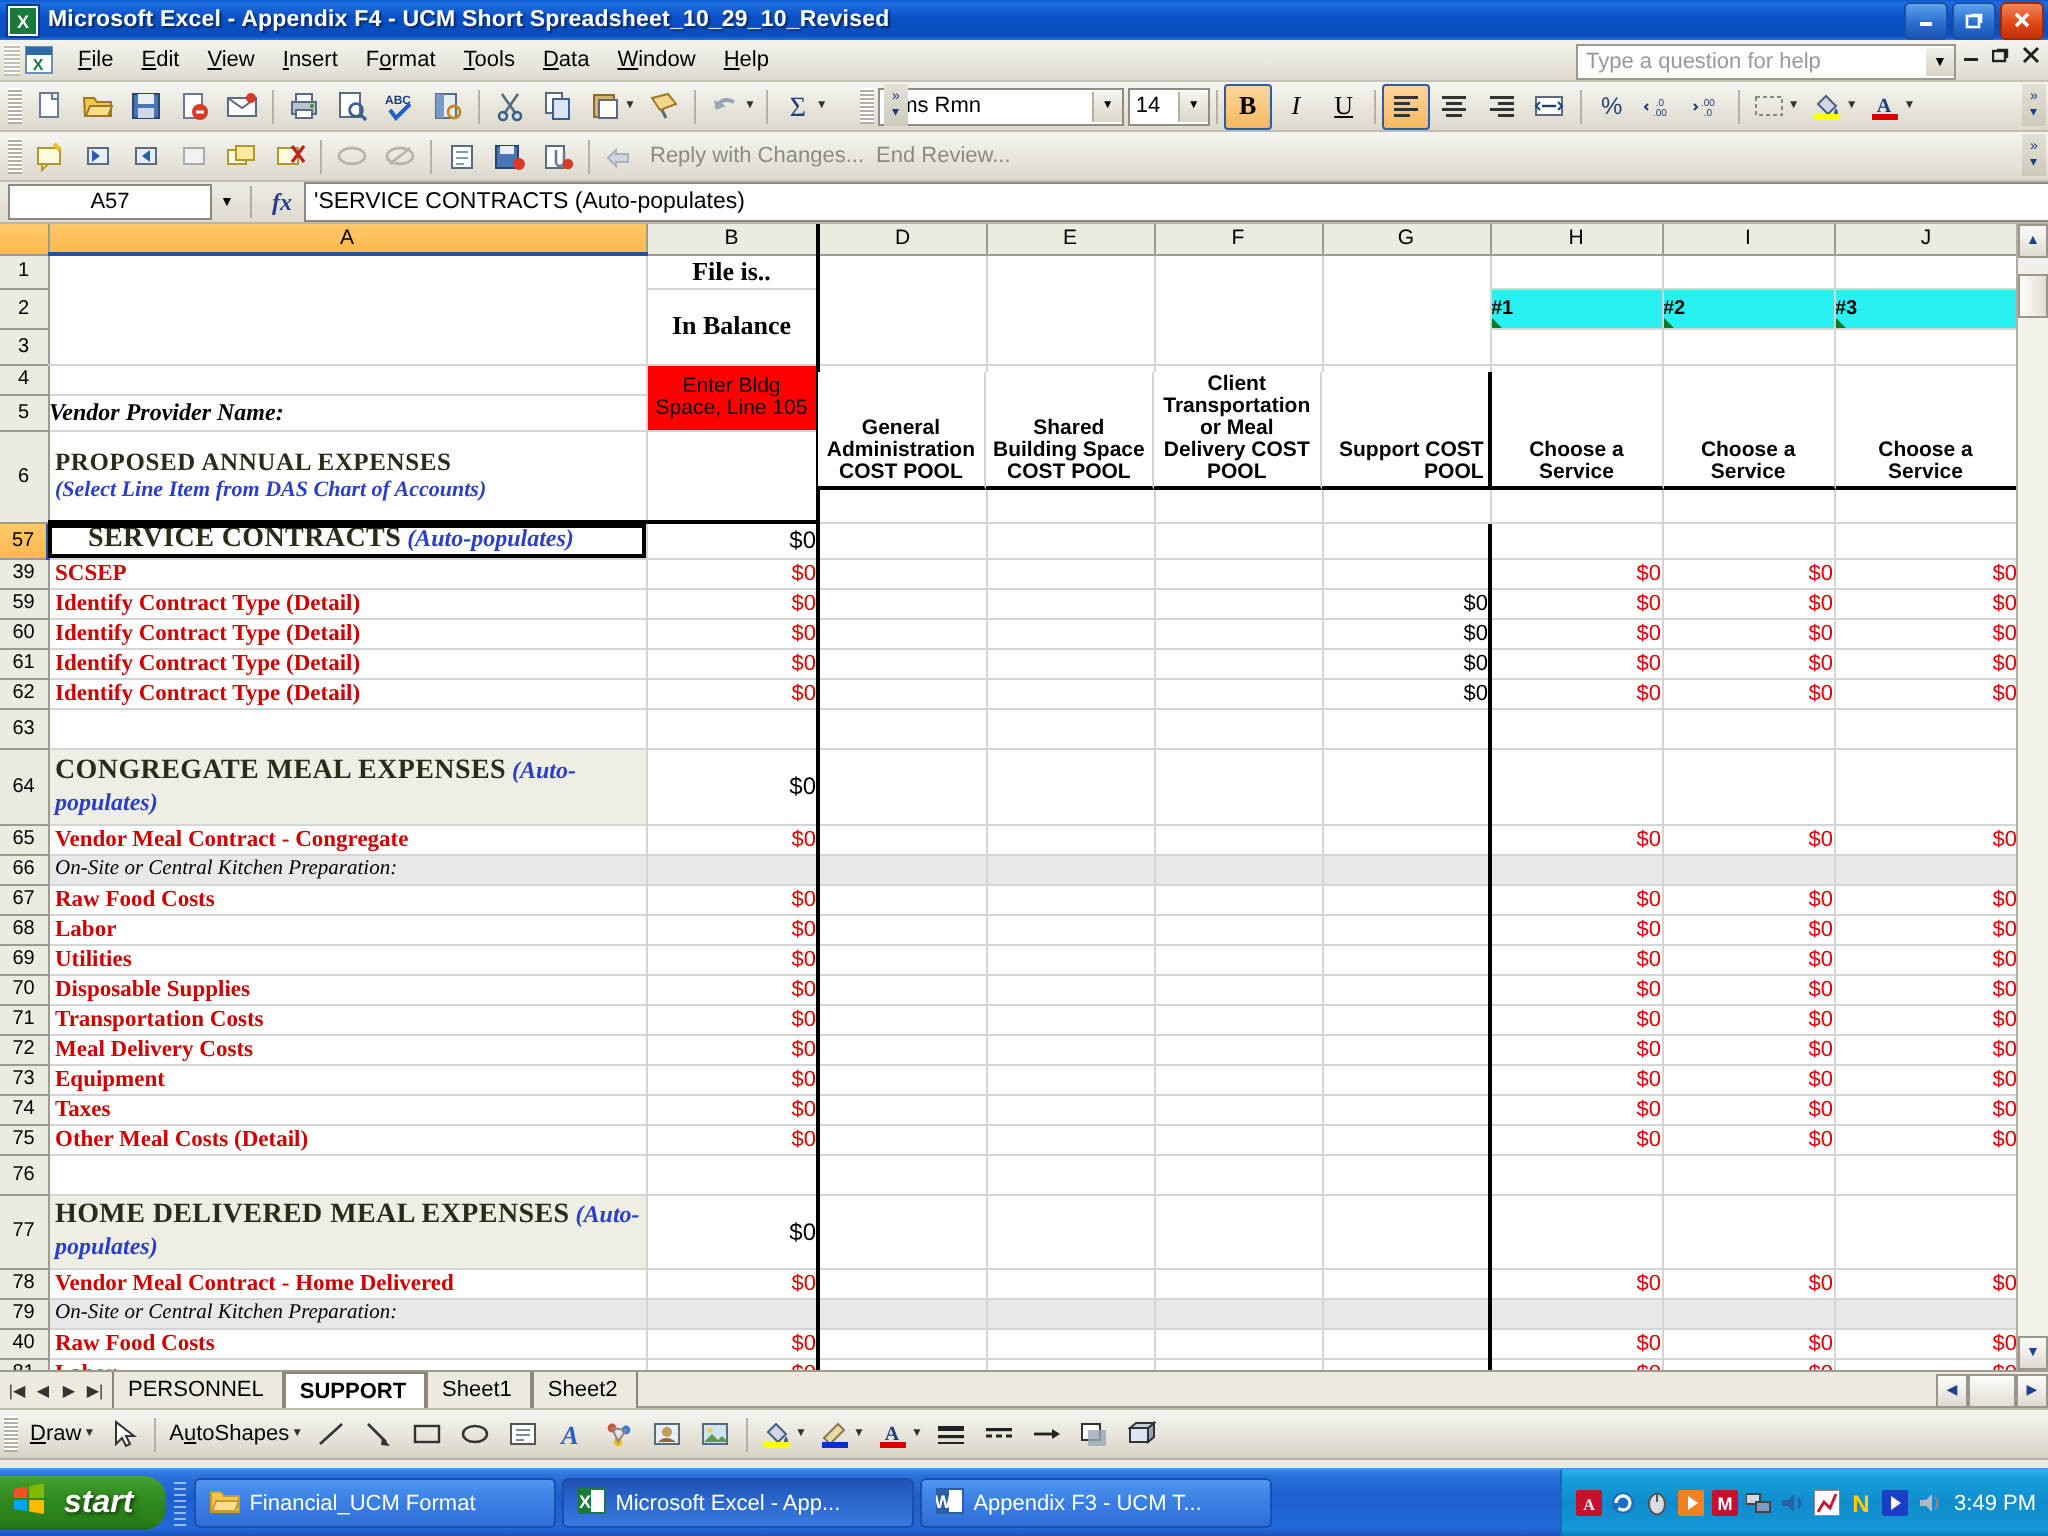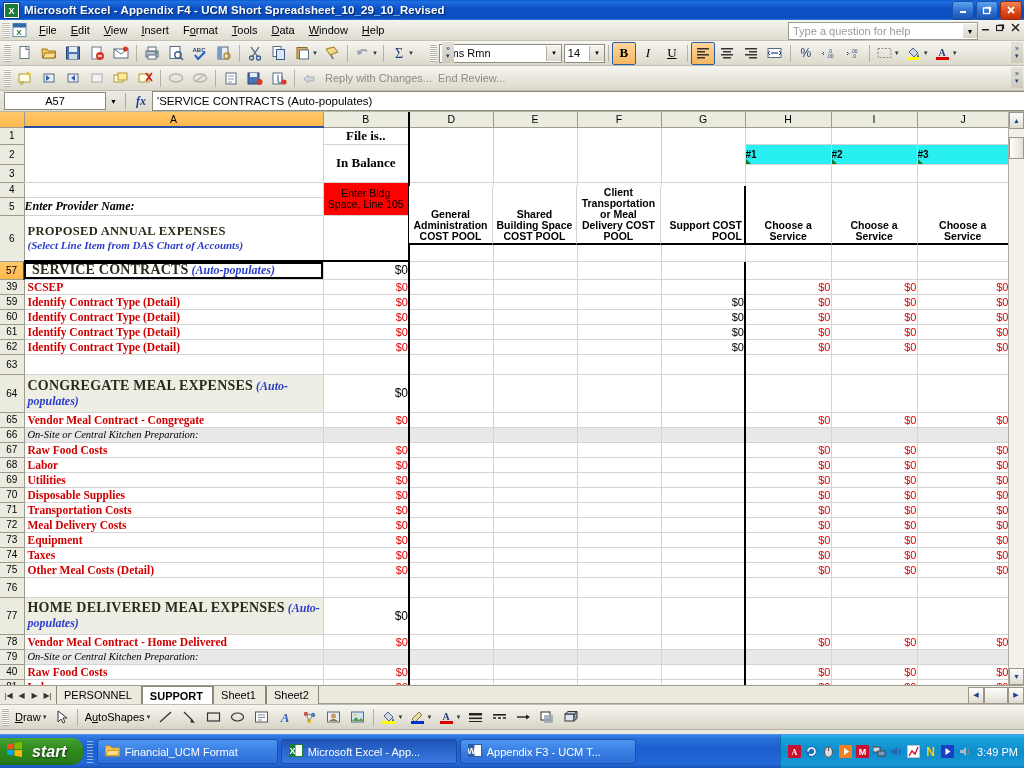--- a/index.html
+++ b/index.html
@@ -578,21 +578,21 @@
           <td class="cell" rowspan="3"></td>
           <td class="cell" rowspan="3"></td>
           <td class="cell" rowspan="3"></td>
           <td class="cell" rowspan="3"></td>
           <td class="cell" rowspan="3"></td>
           <td class="cell" rowspan="3"></td>
         </tr>
 
         <tr style="height:18px">
           <td class="rowhead">5</td>
-          <td class="cell prov">Enter Provider Name:</td>
+          <td class="cell prov">Vendor Provider Name:</td>
         </tr>
 
         <tr style="height:46px">
           <td class="rowhead">6</td>
           <td class="cell thickbot" style="padding-left:3px;">
             <div class="pae1">PROPOSED ANNUAL EXPENSES</div>
             <div class="pae2">(Select Line Item from DAS Chart of Accounts)</div>
           </td>
           <td class="cell hidden-col thickbot"></td>
         </tr>
@@ -619,21 +619,21 @@
             <col style="width:84px">
             <col style="width:84px">
             <col style="width:84px">
           <col style="width:86px">
             <col style="width:86px">
             <col style="width:92px">
         </colgroup>
         <tbody id="rowbody">
             <tr style="height: 17px;">
               <td class="rowhead sel">57</td>
-              <td class="cell selcell" style="padding-left: 7px; background: rgb(255, 255, 255);"><span class="serif-hdr">SERVICE CONTRACTS</span><span class="auto-it">  (Auto-populates)</span></td>
+              <td class="cell selcell" style="padding-left: 19px; background: rgb(255, 255, 255);"><span class="serif-hdr">SERVICE CONTRACTS</span><span class="auto-it">  (Auto-populates)</span></td>
               <td class="cell num hidden-col" style="color: rgb(0, 0, 0); font-size: 12px; font-family: &quot;Liberation Sans&quot;, sans-serif;">$0</td>
               <td class="cell num" style="background: rgb(255, 255, 255);"></td>
               <td class="cell num" style="background: rgb(255, 255, 255);"></td>
               <td class="cell num" style="background: rgb(255, 255, 255);"></td>
               <td class="cell num hidden-col" style="background: rgb(255, 255, 255);"></td>
               <td class="cell num" style="background: rgb(255, 255, 255);"></td>
               <td class="cell num" style="background: rgb(255, 255, 255);"></td>
               <td class="cell num" style="background: rgb(255, 255, 255);"></td>
             </tr>
             <tr style="height: 15px;">

